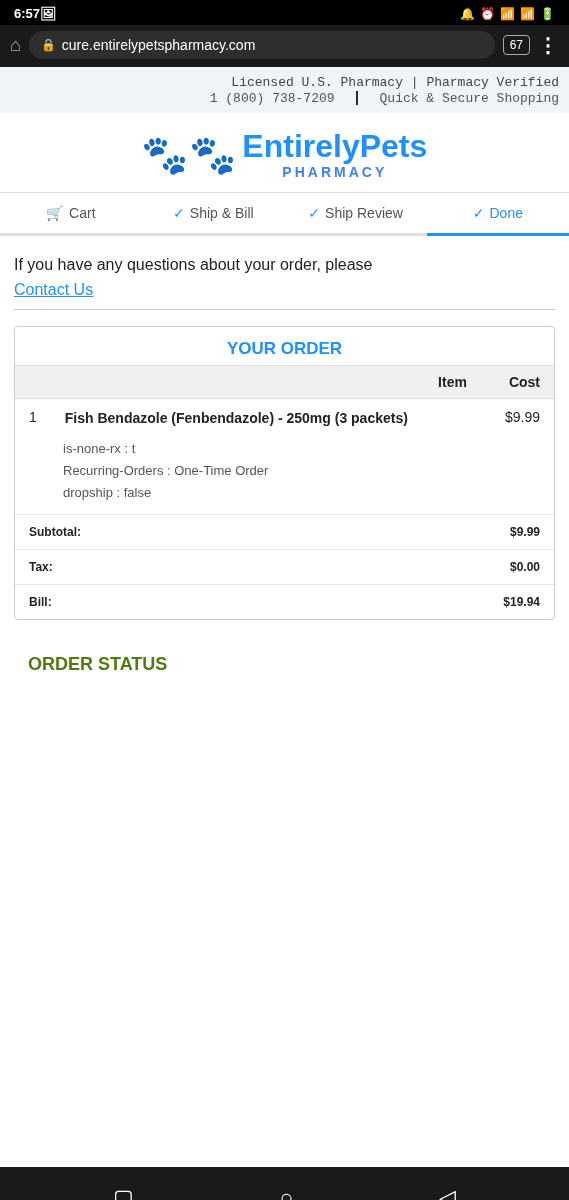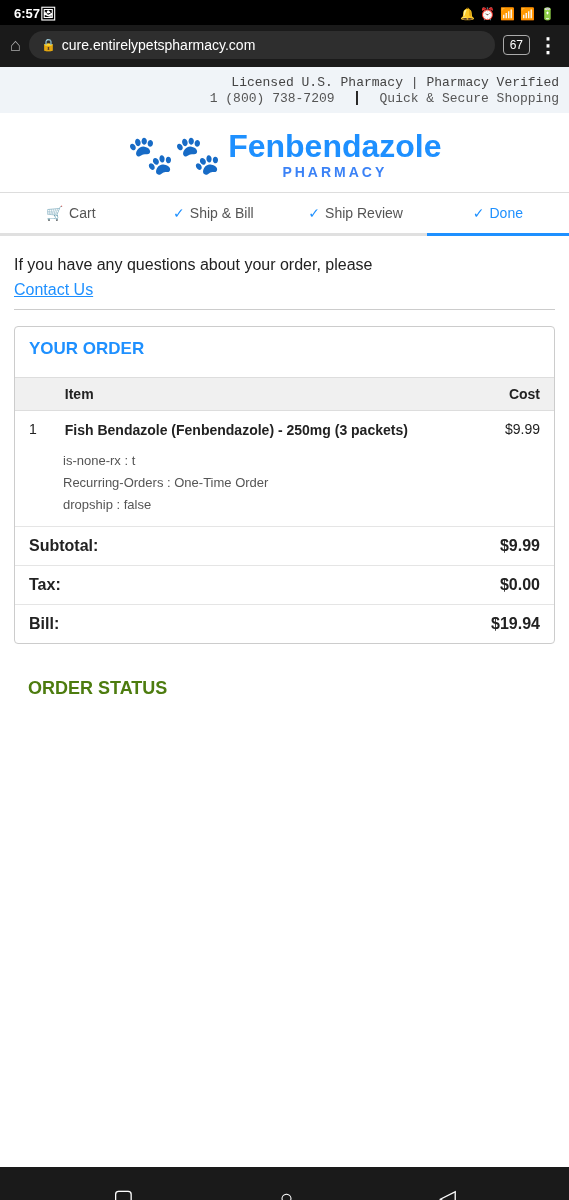--- a/index.html
+++ b/index.html
@@ -169,29 +169,30 @@
     .order-box {
       border: 1px solid #ccc;
       border-radius: 4px;
       overflow: hidden;
       margin-bottom: 24px;
     }
     .order-box-title {
       color: #1e90ff;
       font-size: 17px;
       font-weight: bold;
-      padding: 12px 14px 18px;
+      padding: 12px 14px 6px;
+      text-align: center;
     }
     .order-table {
       width: 100%;
       border-collapse: collapse;
     }
     .order-table th {
       background: #f0f0f0;
-      text-align: left;
+      text-align: right;
       padding: 8px 14px;
       font-size: 14px;
       font-weight: bold;
       border-top: 1px solid #ddd;
       border-bottom: 1px solid #ddd;
     }
     .order-table th.cost-col { text-align: right; }
 
     .item-row td {
       padding: 10px 14px;
@@ -206,21 +207,21 @@
       font-size: 13px;
       color: #555;
       padding: 0 14px 10px 48px;
       line-height: 1.7;
     }
 
     .summary-row {
       display: flex;
       justify-content: space-between;
       padding: 10px 14px;
-      font-size: 16px;
+      font-size: 12px;
       border-top: 1px solid #e5e5e5;
     }
     .summary-row .label { font-weight: bold; }
     .summary-row .value { font-weight: bold; }
 
     
     .order-status-title {
       font-size: 18px;
       font-weight: bold;
       color: #4d7c0f;
@@ -281,21 +282,21 @@
       <span>1 (800) 738-7209</span>
       &nbsp;|&nbsp;
       <span>Quick &amp; Secure Shopping</span>
     </div>
   </div>
 
   <div class="logo-section">
     <div class="logo-paws">🐾🐾</div>
     <div class="logo-text-wrapper">
       <span class="logo-name">
-        <span style="color:#1e90ff;">Fenbendazole</span>
+        <span style="color:#1e90ff;">EntirelyPets</span>
       </span>
       <span class="logo-pharmacy">PHARMACY</span>
     </div>
   </div>
 
   <div class="steps-bar">
     <div class="step done">
       <span class="step-icon cart-icon">🛒</span>
       <span>Cart</span>
     </div>

